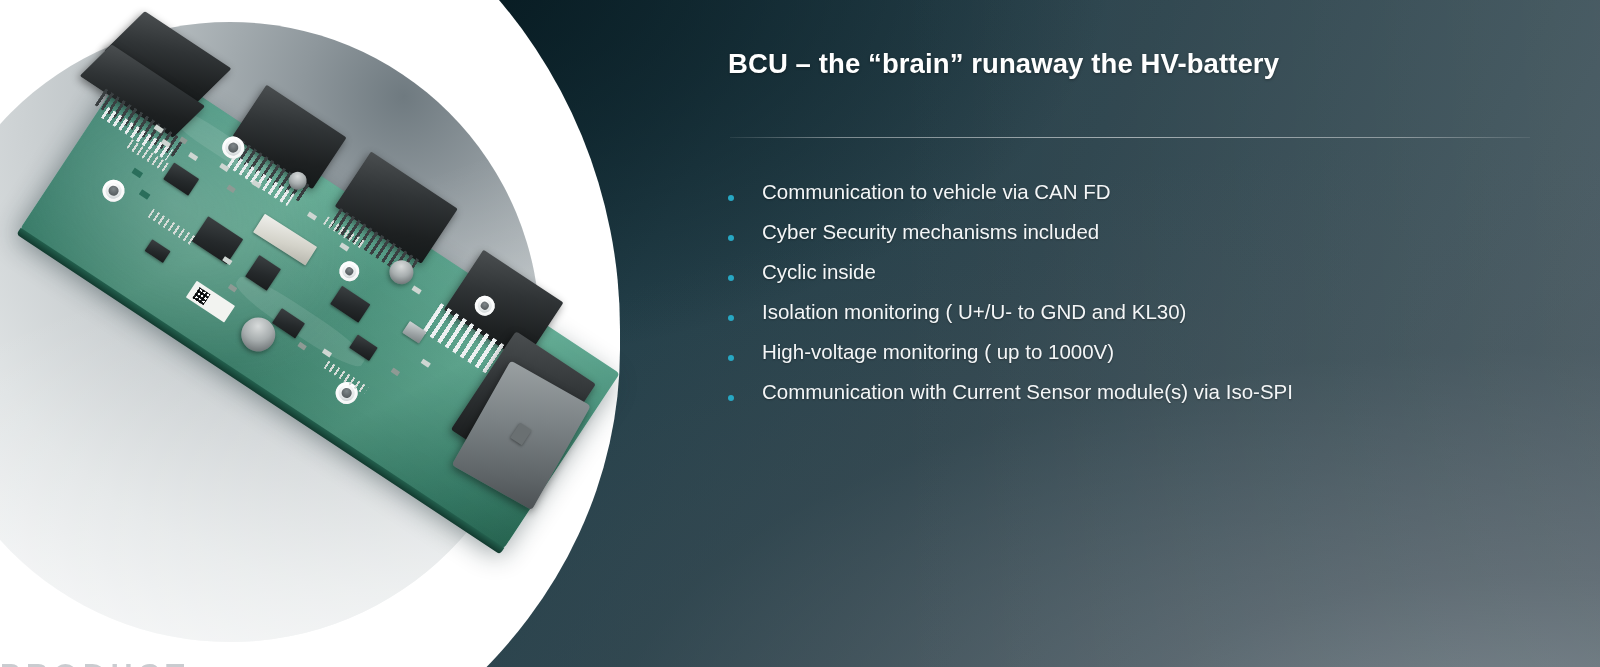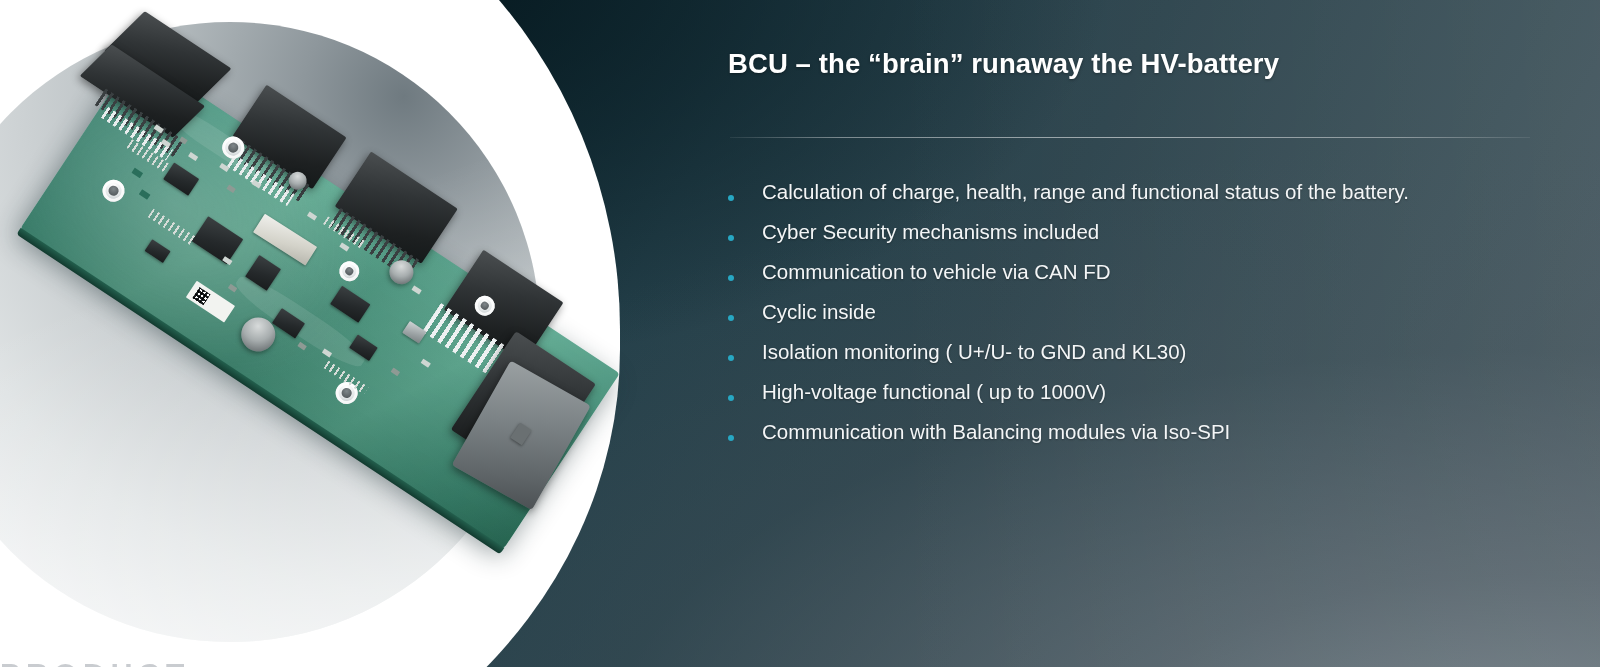--- a/index.html
+++ b/index.html
@@ -425,58 +425,54 @@
   </div>
 
   <div class="content">
 
     <div class="slide-title">BCU – the “brain” runaway the HV-battery</div>
 
     <div class="divider"></div>
 
     <div class="bullets">
 
-      <div class="bullet-row">
-        <div class="bullet-dot"><span></span></div>
-        <div class="bullet-text">Calculation of charge, health, range and functional status of the battery.</div>
+
+      <div class="bullet-row">
+        <div class="bullet-dot"><span></span></div>
+        <div class="bullet-text">Communication to vehicle via CAN FD</div>
       </div>
 
       <div class="bullet-row">
         <div class="bullet-dot"><span></span></div>
         <div class="bullet-text">Cyber Security mechanisms included</div>
       </div>
 
       <div class="bullet-row">
         <div class="bullet-dot"><span></span></div>
-        <div class="bullet-text">Communication to vehicle via CAN FD</div>
-      </div>
-
-      <div class="bullet-row">
-        <div class="bullet-dot"><span></span></div>
         <div class="bullet-text">Cyclic inside</div>
       </div>
 
       <div class="bullet-row">
         <div class="bullet-dot"><span></span></div>
         <div class="bullet-text">Isolation monitoring ( U+/U- to GND and KL30)</div>
       </div>
 
       <div class="bullet-row">
         <div class="bullet-dot"><span></span></div>
-        <div class="bullet-text">High-voltage functional ( up to 1000V)</div>
-      </div>
-
-
-
-
-
-      <div class="bullet-row">
-        <div class="bullet-dot"><span></span></div>
-        <div class="bullet-text">Communication with Balancing modules via Iso-SPI</div>
-      </div>
+        <div class="bullet-text">High-voltage monitoring ( up to 1000V)</div>
+      </div>
+
+
+
+
+      <div class="bullet-row">
+        <div class="bullet-dot"><span></span></div>
+        <div class="bullet-text">Communication with Current Sensor module(s) via Iso-SPI</div>
+      </div>
+
 
     </div>
   </div>
 
   <div class="footer-crop">
     <span>PRODUCT</span>
   </div>
 
 </div>
 

